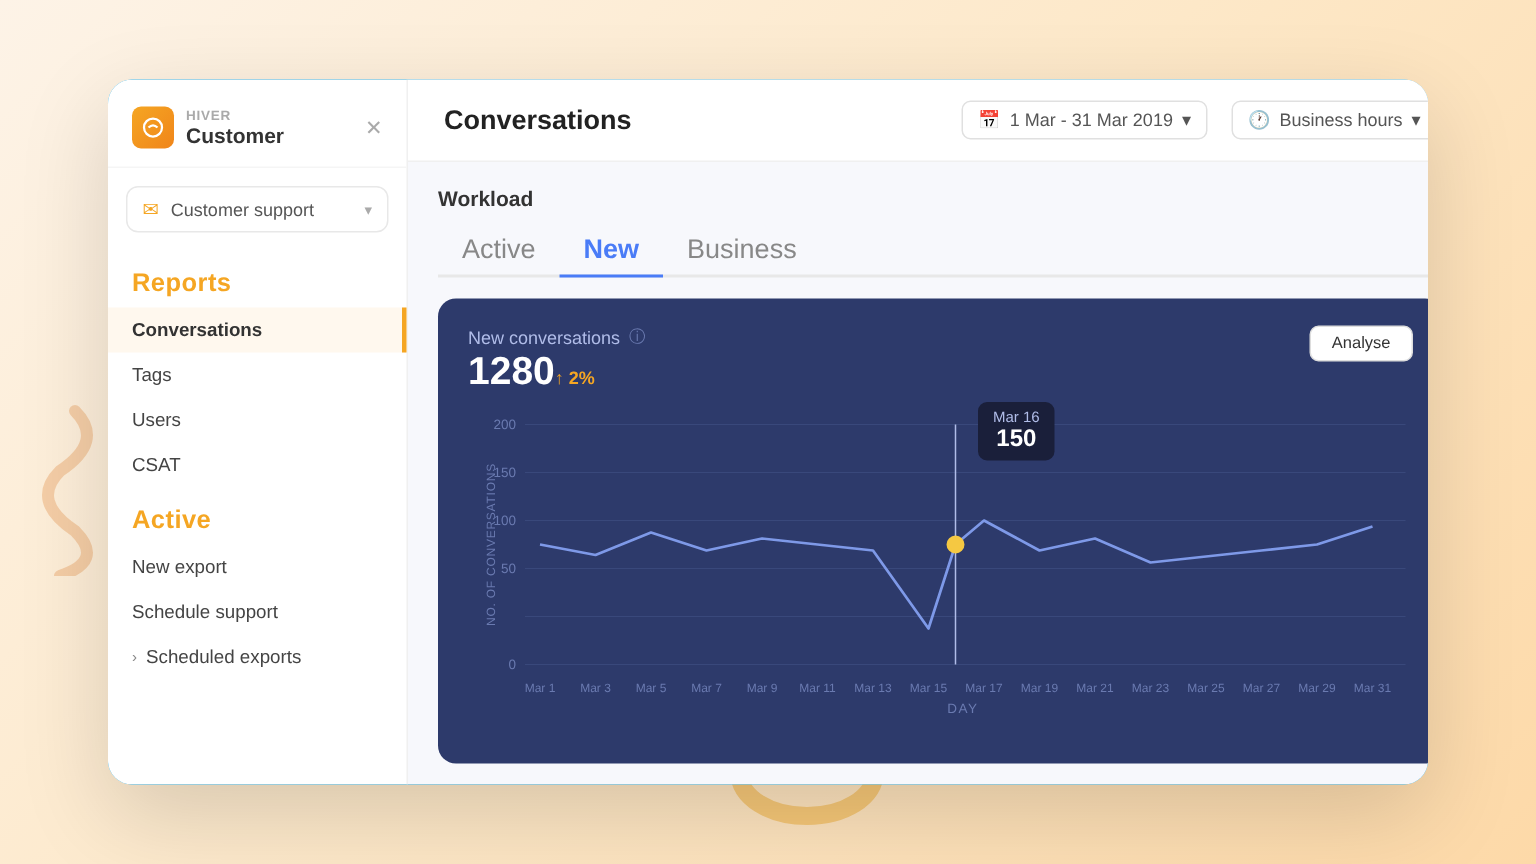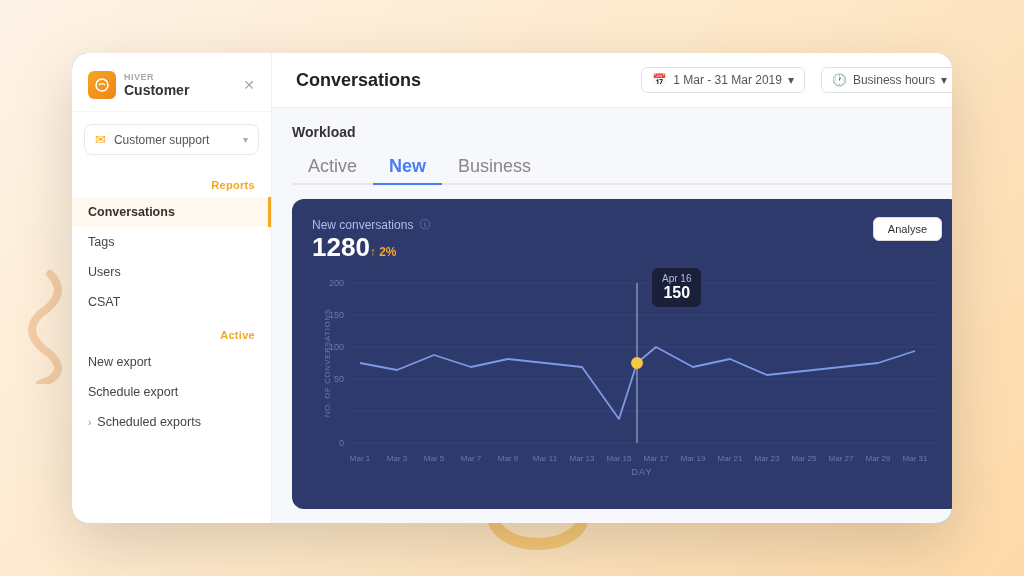--- a/index.html
+++ b/index.html
@@ -115,25 +115,24 @@
       color: #f5a623;
       font-size: 13px;
     }
     .sidebar-dropdown .chevron {
       margin-left: auto;
       color: #aaa;
       font-size: 10px;
     }
     .sidebar-section-label {
       padding: 12px 16px 6px;
-      font-size: 11px;
+      font-size: 17px;
       font-weight: 700;
       color: #f5a623;
       letter-spacing: 0.3px;
-      text-align: right;
     }
     .sidebar-item {
       padding: 8px 16px;
       font-size: 12.5px;
       color: #444;
       cursor: pointer;
       border-radius: 0;
       display: flex;
       align-items: center;
       gap: 6px;
@@ -347,21 +346,21 @@
     </div>
     <div class="sidebar-item">
       <span>CSAT</span>
     </div>
 
     <div class="sidebar-section-label">Active</div>
     <div class="sidebar-item">
       <span>New export</span>
     </div>
     <div class="sidebar-item">
-      <span>Schedule export</span>
+      <span>Schedule support</span>
     </div>
     <div class="sidebar-item">
       <span class="expand-icon">›</span>
       <span>Scheduled exports</span>
     </div>
   </div>
 
   <div class="main-content">
     <div class="main-header">
       <h1 class="page-title-text">Conversations</h1>
@@ -398,21 +397,21 @@
               <span class="chart-value">1280</span>
               <span class="chart-change">↑ 2%</span>
             </div>
           </div>
           <button class="analyse-btn">Analyse</button>
         </div>
 
         <div class="chart-svg-wrapper">
           
           <div class="tooltip-box">
-            <div class="tooltip-date">Apr 16</div>
+            <div class="tooltip-date">Mar 16</div>
             <div class="tooltip-value">150</div>
           </div>
 
           <svg width="630" height="210" viewBox="0 0 630 210">
 
             <line x1="38" y1="10" x2="625" y2="10" stroke="#3d4e80" stroke-width="0.5"></line>
             <line x1="38" y1="42" x2="625" y2="42" stroke="#3d4e80" stroke-width="0.5"></line>
             <line x1="38" y1="74" x2="625" y2="74" stroke="#3d4e80" stroke-width="0.5"></line>
             <line x1="38" y1="106" x2="625" y2="106" stroke="#3d4e80" stroke-width="0.5"></line>
             <line x1="38" y1="138" x2="625" y2="138" stroke="#3d4e80" stroke-width="0.5"></line>

